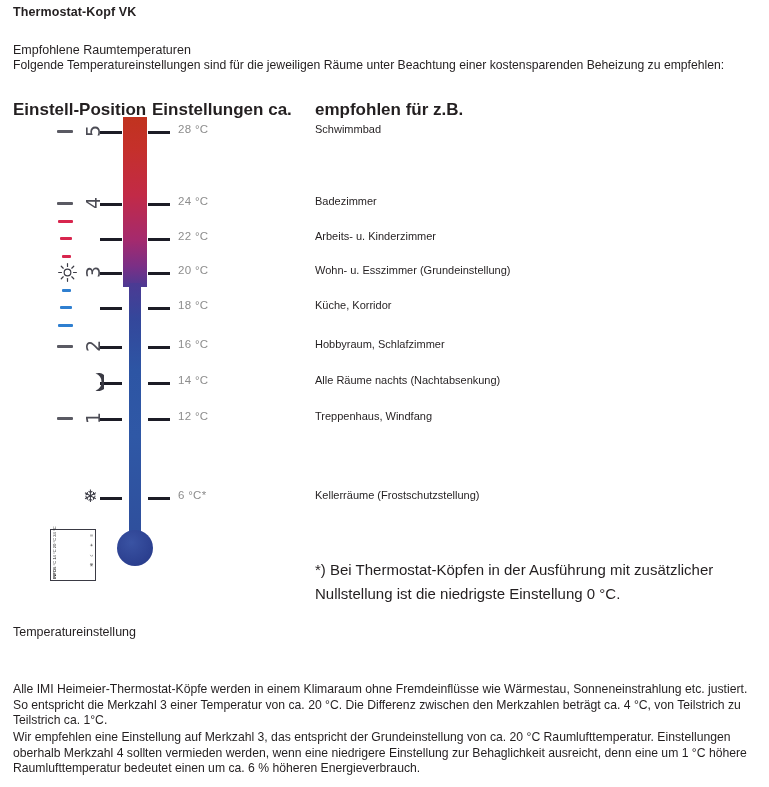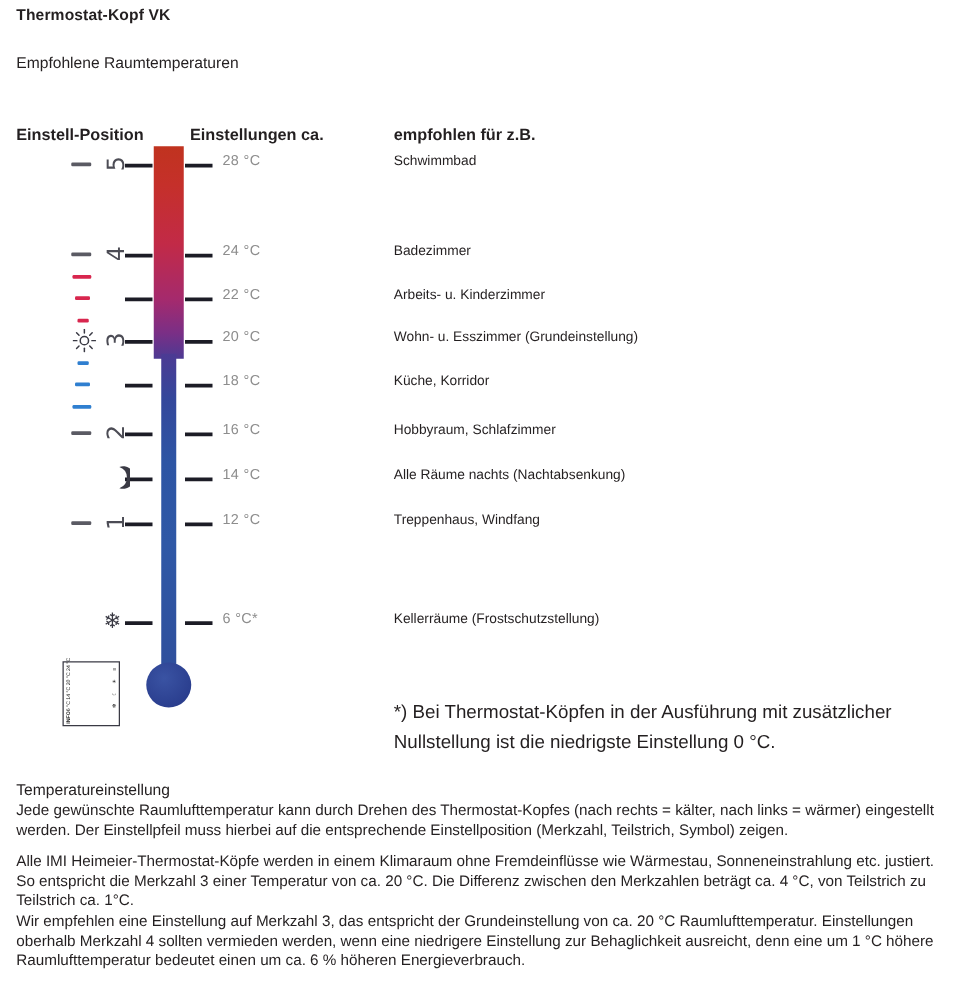--- a/index.html
+++ b/index.html
@@ -23,21 +23,21 @@
   .sec-head{
     position:absolute;font-weight:normal;font-size:12.5px;
   }
   #intro-head{left:13px;top:43px;}
   #intro-text{
     position:absolute;left:13px;top:58px;width:745px;
     font-size:12.2px;line-height:15.5px;
   }
 
   
-  .col-head{position:absolute;font-weight:bold;font-size:13px;top:100px;}
+  .col-head{position:absolute;font-weight:bold;font-size:17px;top:100px;}
   #ch-pos{left:13px;}
   #ch-temp{left:152px;}
   #ch-rec{left:315px;}
 
   
   .thermo-wrap{position:absolute;left:0;top:0;width:769px;height:600px;}
   .thermo-bar{
     position:absolute;left:123px;top:117px;width:24px;height:170px;
     background:linear-gradient(to bottom,#c0331f 0%,#c5302a 18%,#c22a47 46%,#a52a6d 72%,#7a2f86 88%,#4c3a93 100%);
   }
@@ -131,20 +131,21 @@
   #p3{top:730px;}
 </style>
 </head>
 <body>
 
 <div class="page">
 
   <div class="title">Thermostat-Kopf VK</div>
 
   <div class="sec-head" id="intro-head">Empfohlene Raumtemperaturen</div>
+  <div id="intro-text">Folgende Temperatureinstellungen sind für die jeweiligen Räume unter Beachtung einer kostensparenden Beheizung zu empfehlen:</div>
 
   <div class="col-head" id="ch-pos">Einstell-Position</div>
   <div class="col-head" id="ch-temp">Einstellungen ca.</div>
   <div class="col-head" id="ch-rec">empfohlen für z.B.</div>
 
   <div class="thermo-wrap">
     <div class="thermo-bar"></div>
     <div class="thermo-stem"></div>
     <div class="thermo-bulb"></div>
   </div>
@@ -267,17 +268,16 @@
         <span class="info-cell">☾</span>
         <span class="info-cell">☀</span>
         <span class="info-cell">≡</span>
       </div>
     </div>
   </div>
 
   <div class="footnote">*) Bei Thermostat-Köpfen in der Ausführung mit zusätzlicher Nullstellung ist die niedrigste Einstellung 0 °C.</div>
 
   <div class="sec-head" id="temp-set-head">Temperatureinstellung</div>
-  <div class="para" id="p1">Jede gewünschte Raumlufttemperatur kann durch Drehen des Thermostat-Kopfes (nach rechts = kälter, nach links = wärmer) eingestellt werden. Der Einstellpfeil muss hierbei auf die entsprechende Einstellposition (Merkzahl, Teilstrich, Symbol) zeigen.</div>
   <div class="para" id="p2">Alle IMI Heimeier-Thermostat-Köpfe werden in einem Klimaraum ohne Fremdeinflüsse wie Wärmestau, Sonneneinstrahlung etc. justiert. So entspricht die Merkzahl 3 einer Temperatur von ca. 20 °C. Die Differenz zwischen den Merkzahlen beträgt ca. 4 °C, von Teilstrich zu Teilstrich ca. 1°C.</div>
   <div class="para" id="p3">Wir empfehlen eine Einstellung auf Merkzahl 3, das entspricht der Grundeinstellung von ca. 20 °C Raumlufttemperatur. Einstellungen oberhalb Merkzahl 4 sollten vermieden werden, wenn eine niedrigere Einstellung zur Behaglichkeit ausreicht, denn eine um 1 °C höhere Raumlufttemperatur bedeutet einen um ca. 6 % höheren Energieverbrauch.</div>
 
 </div>
 
 </body></html>

